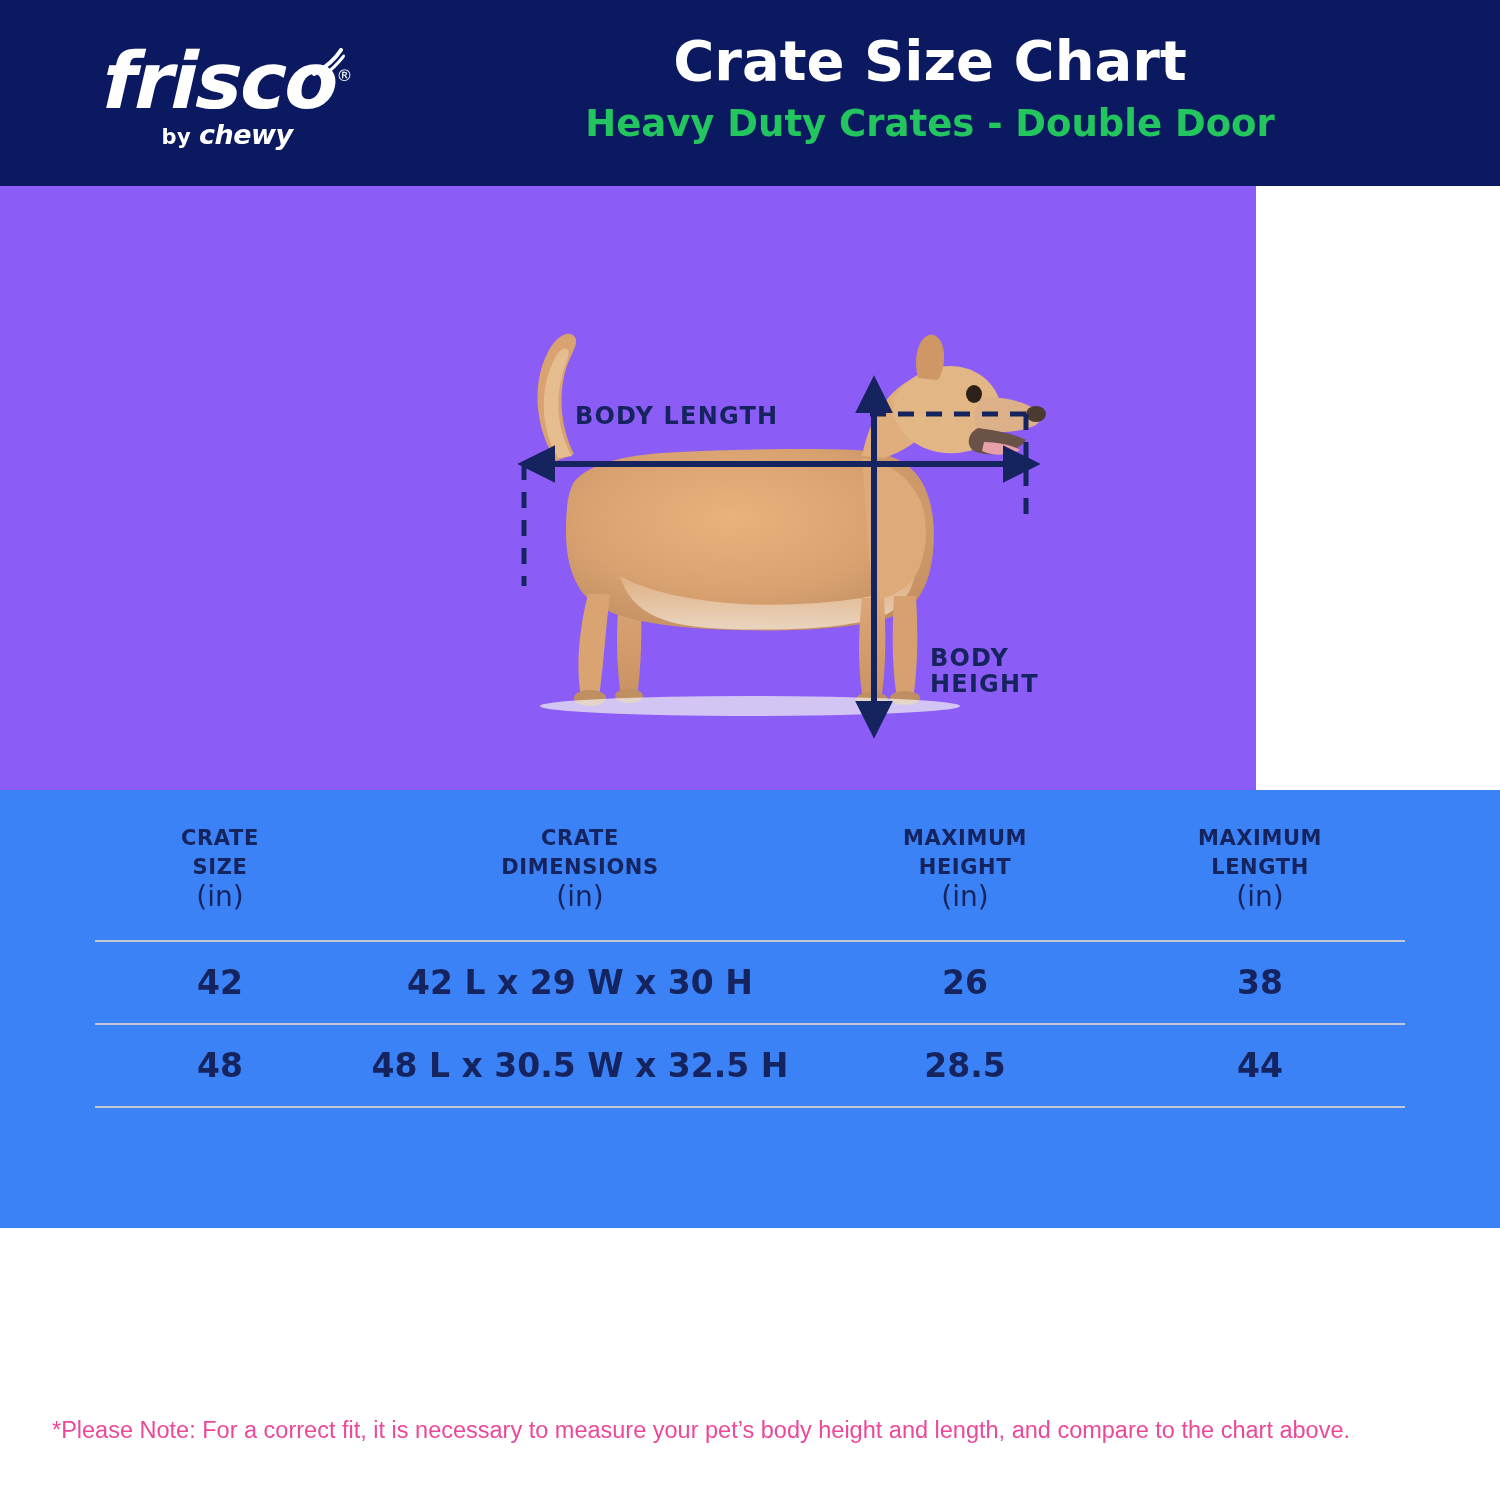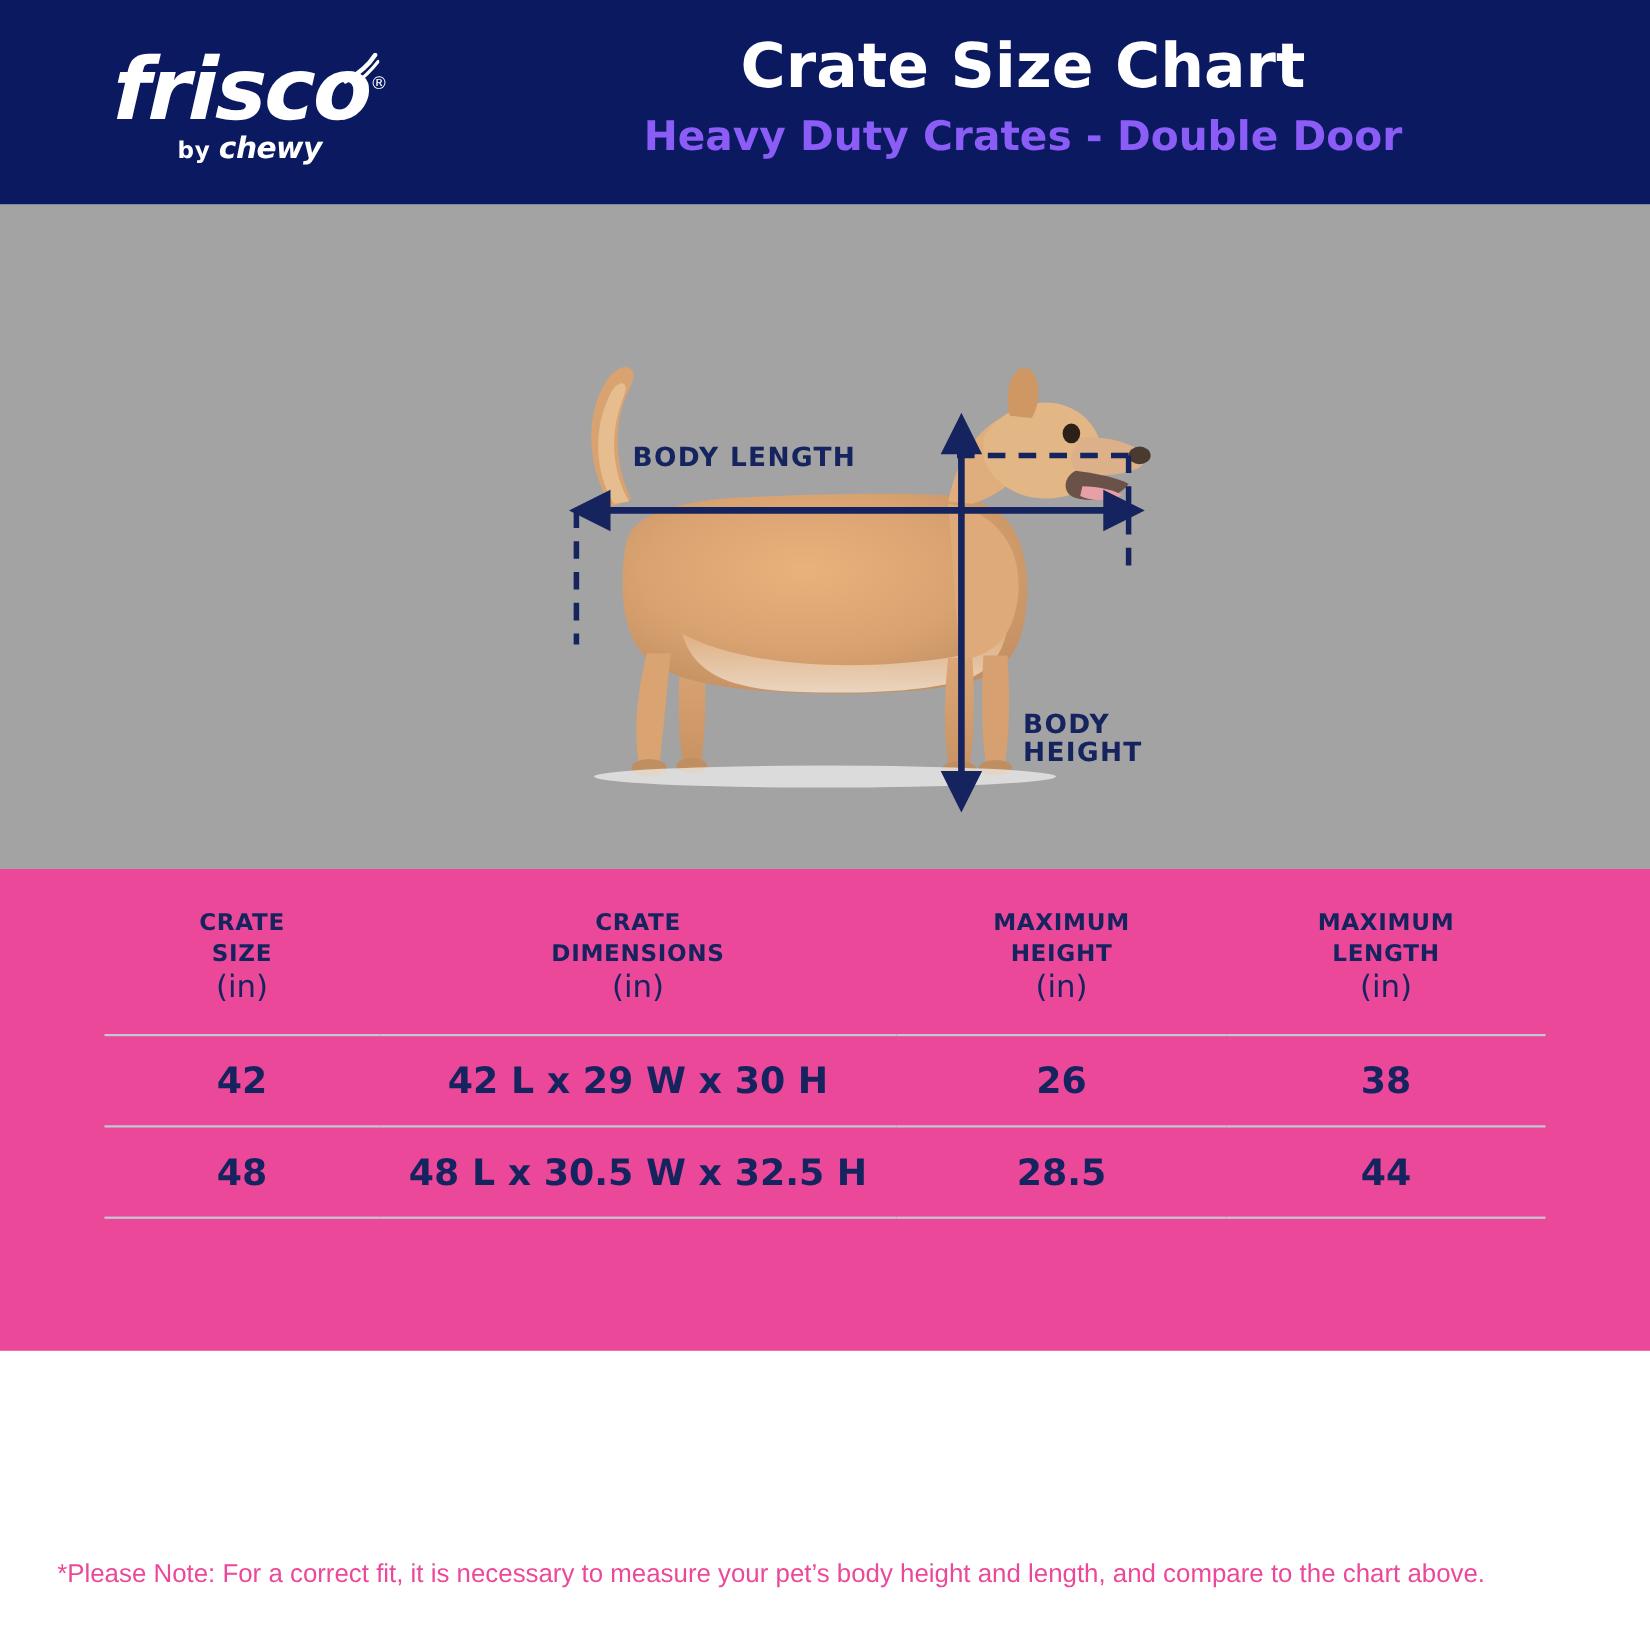--- a/index.html
+++ b/index.html
@@ -88,34 +88,34 @@
     font-weight: 700;
     color: #ffffff;
     letter-spacing: 0px;
     line-height: 74px;
     margin: 0;
   }
   .header-subtitle {
     font-family: "DejaVu Sans", sans-serif;
     font-size: 37px;
     font-weight: 700;
-    color: #8b5cf6;
+    color: #22c55e;
     letter-spacing: 0px;
     line-height: 52px;
     margin: 0;
   }
 
   
   .diagram-area {
     position: absolute;
     left: 0;
     top: 186px;
-    width: 1500px;
+    width: 1256px;
     height: 604px;
-    background: #a3a3a3;
+    background: #8b5cf6;
   }
   .diagram-stage {
     position: absolute;
     left: 470px;
     top: 100px;
     width: 580px;
     height: 460px;
   }
   .diagram-svg {
     position: absolute;
@@ -143,21 +143,21 @@
     margin-left: 20px;
   }
 
   
   .table-band {
     position: absolute;
     left: 0;
     top: 790px;
     width: 1500px;
     height: 438px;
-    background: #ec4899;
+    background: #3b82f6;
   }
   .size-table {
     position: absolute;
     left: 95px;
     top: 0;
     width: 1310px;
     border-collapse: collapse;
   }
   .size-table th,
   .size-table td {

